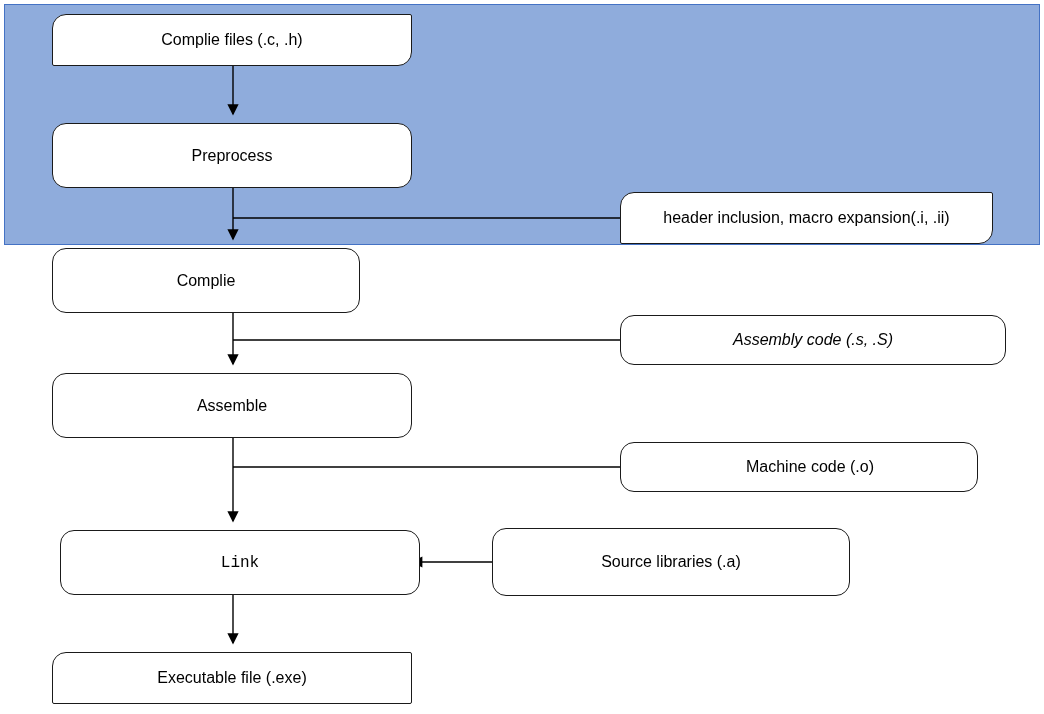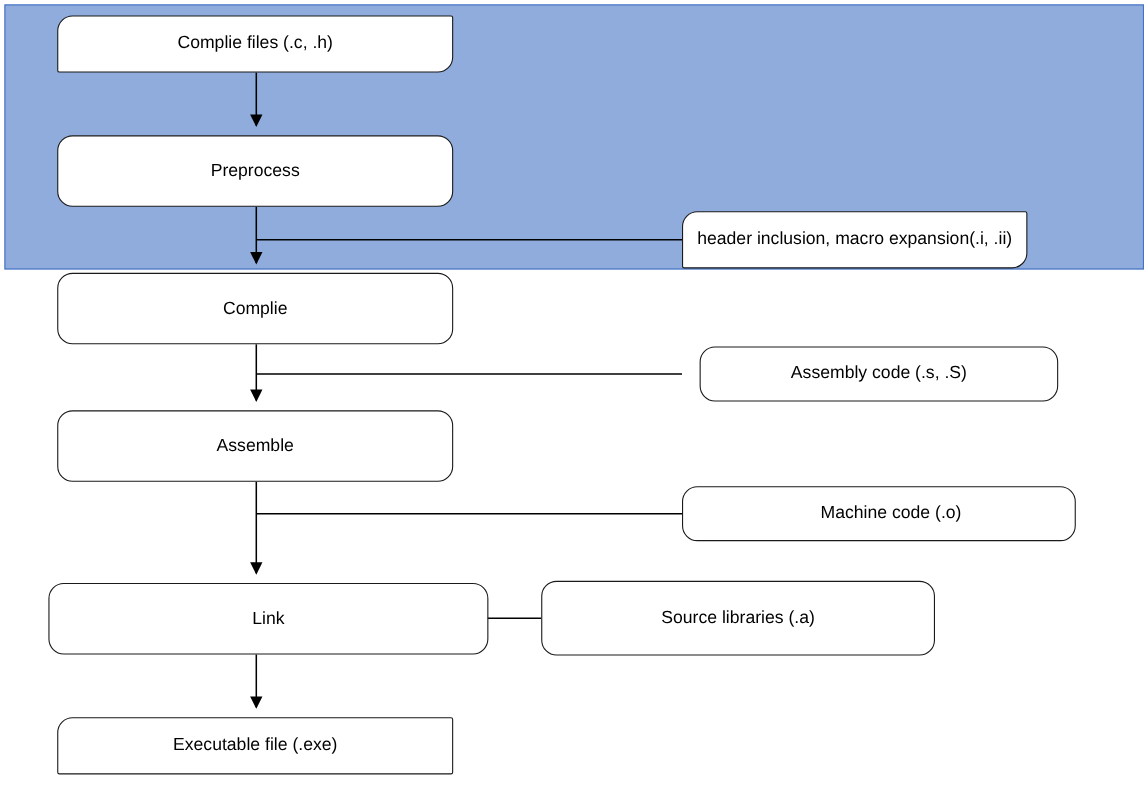--- a/index.html
+++ b/index.html
@@ -86,36 +86,36 @@
     </g>
   </svg>
 
   <div id="nodes">
       <div class="node r-tl-br" style="left: 52px; top: 14px; width: 360px; height: 52px;">
         <span>Complie files (.c, .h)</span>
       </div>
       <div class="node r-full" style="left: 52px; top: 123px; width: 360px; height: 65px;">
         <span>Preprocess</span>
       </div>
-      <div class="node r-full" style="left: 52px; top: 248px; width: 360px; height: 65px;">
+      <div class="node r-full" style="left: 52px; top: 248px; width: 308px; height: 65px;">
         <span>Complie</span>
       </div>
       <div class="node r-full" style="left: 52px; top: 373px; width: 360px; height: 65px;">
         <span>Assemble</span>
       </div>
-      <div class="node r-full" style="left: 44px; top: 530px; width: 400px; height: 65px;">
+      <div class="node r-full" style="left: 60px; top: 530px; width: 360px; height: 65px; font-family: Liberation Mono, monospace;">
         <span>Link</span>
       </div>
       <div class="node r-tl" style="left: 52px; top: 652px; width: 360px; height: 52px;">
         <span>Executable file (.exe)</span>
       </div>
-      <div class="node r-tl-br" style="left: 620px; top: 192px; width: 314px; height: 52px;">
+      <div class="node r-tl-br" style="left: 620px; top: 192px; width: 373px; height: 52px;">
         <span>header inclusion, macro expansion(.i, .ii)</span>
       </div>
-      <div class="node r-full" style="left: 636px; top: 315px; width: 326px; height: 50px;">
+      <div class="node r-full" style="left: 620px; top: 315px; width: 386px; height: 50px; font-style: italic;">
         <span>Assembly code (.s, .S)</span>
       </div>
       <div class="node r-full" style="left: 620px; top: 442px; width: 358px; height: 50px; padding-left: 30px;">
         <span>Machine code (.o)</span>
       </div>
       <div class="node r-full" style="left: 492px; top: 528px; width: 358px; height: 68px;">
         <span>Source libraries (.a)</span>
       </div>
     </div>
 </div>

